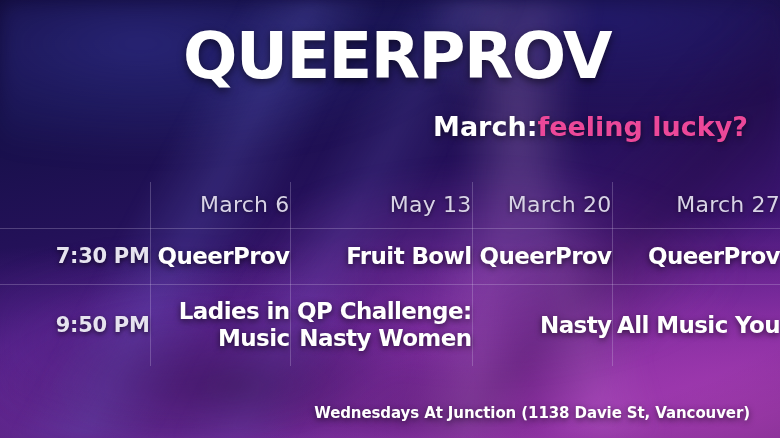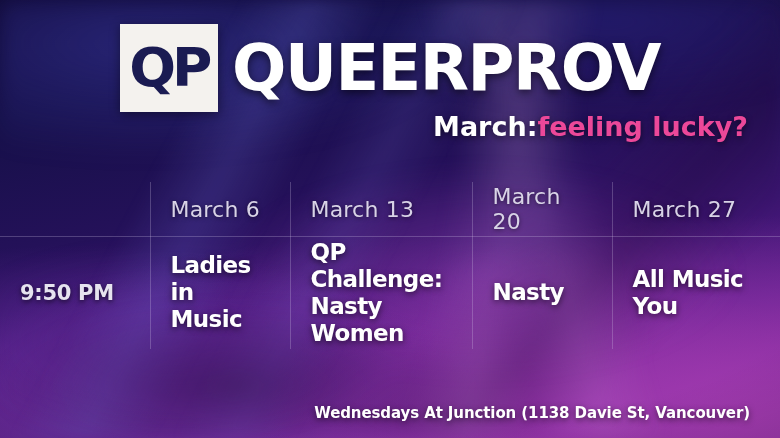--- a/index.html
+++ b/index.html
@@ -111,23 +111,23 @@
   
   .schedule {
     position:absolute;
     left:0; top:182px;
     width:780px;
     border-collapse:collapse;
     table-layout:fixed;
   }
   .schedule td, .schedule th {
     border:1px solid rgba(215,205,235,.26);
-    text-align:left;
+    text-align:right;
     vertical-align:middle;
-    padding:2px 20px;
+    padding:2px 0;
   }
   .schedule tr > *:first-child { border-left:none; }
   .schedule tr > *:last-child  { border-right:none; }
   .schedule tr:first-child > * { border-top:none; }
   .schedule tr:last-child  > * { border-bottom:none; }
 
   .col-time { width:150px; }
   .col-d1   { width:140px; }
   .col-d2   { width:182px; }
   .col-d3   { width:140px; }
@@ -186,45 +186,49 @@
 
   <div class="bg-layer bg-base"></div>
   <div class="bg-layer bg-streak-b"></div>
   <div class="bg-layer bg-streak-a"></div>
   <div class="bg-layer bg-folds"></div>
   <div class="bg-layer bg-vignette"></div>
 
   <div id="content">
 
     <div class="header">
-      <div class="logo-box">
-        <span class="logo-text">QP</span>
-      </div>
       <div class="brand">QUEERPROV</div>
     </div>
 
     <div class="tagline">
       <span class="tag-white">March:</span><span class="tag-gold">feeling lucky?</span>
     </div>
 
     <table class="schedule">
       <colgroup>
         <col class="col-time">
           <col class="col-d1">
           <col class="col-d2">
           <col class="col-d3">
           <col class="col-d4">
       </colgroup>
       <tbody>
         <tr class="hdr-row">
           <th class="hdr-blank"></th>
           <th>March 6</th>
-          <th>March 13</th>
+          <th>May 13</th>
           <th>March 20</th>
           <th>March 27</th>
+        </tr>
+        <tr class="row-730">
+          <td class="time-cell">7:30 PM</td>
+          <td class="show-cell">QueerProv</td>
+          <td class="show-cell">Fruit Bowl</td>
+          <td class="show-cell">QueerProv</td>
+          <td class="show-cell">QueerProv</td>
         </tr>
         <tr class="row-930">
           <td class="time-cell">9:50 PM</td>
           <td class="show-cell">Ladies in Music</td>
           <td class="show-cell">QP Challenge: Nasty Women</td>
           <td class="show-cell">Nasty</td>
           <td class="show-cell">All Music You</td>
         </tr>
       </tbody>
     </table>

